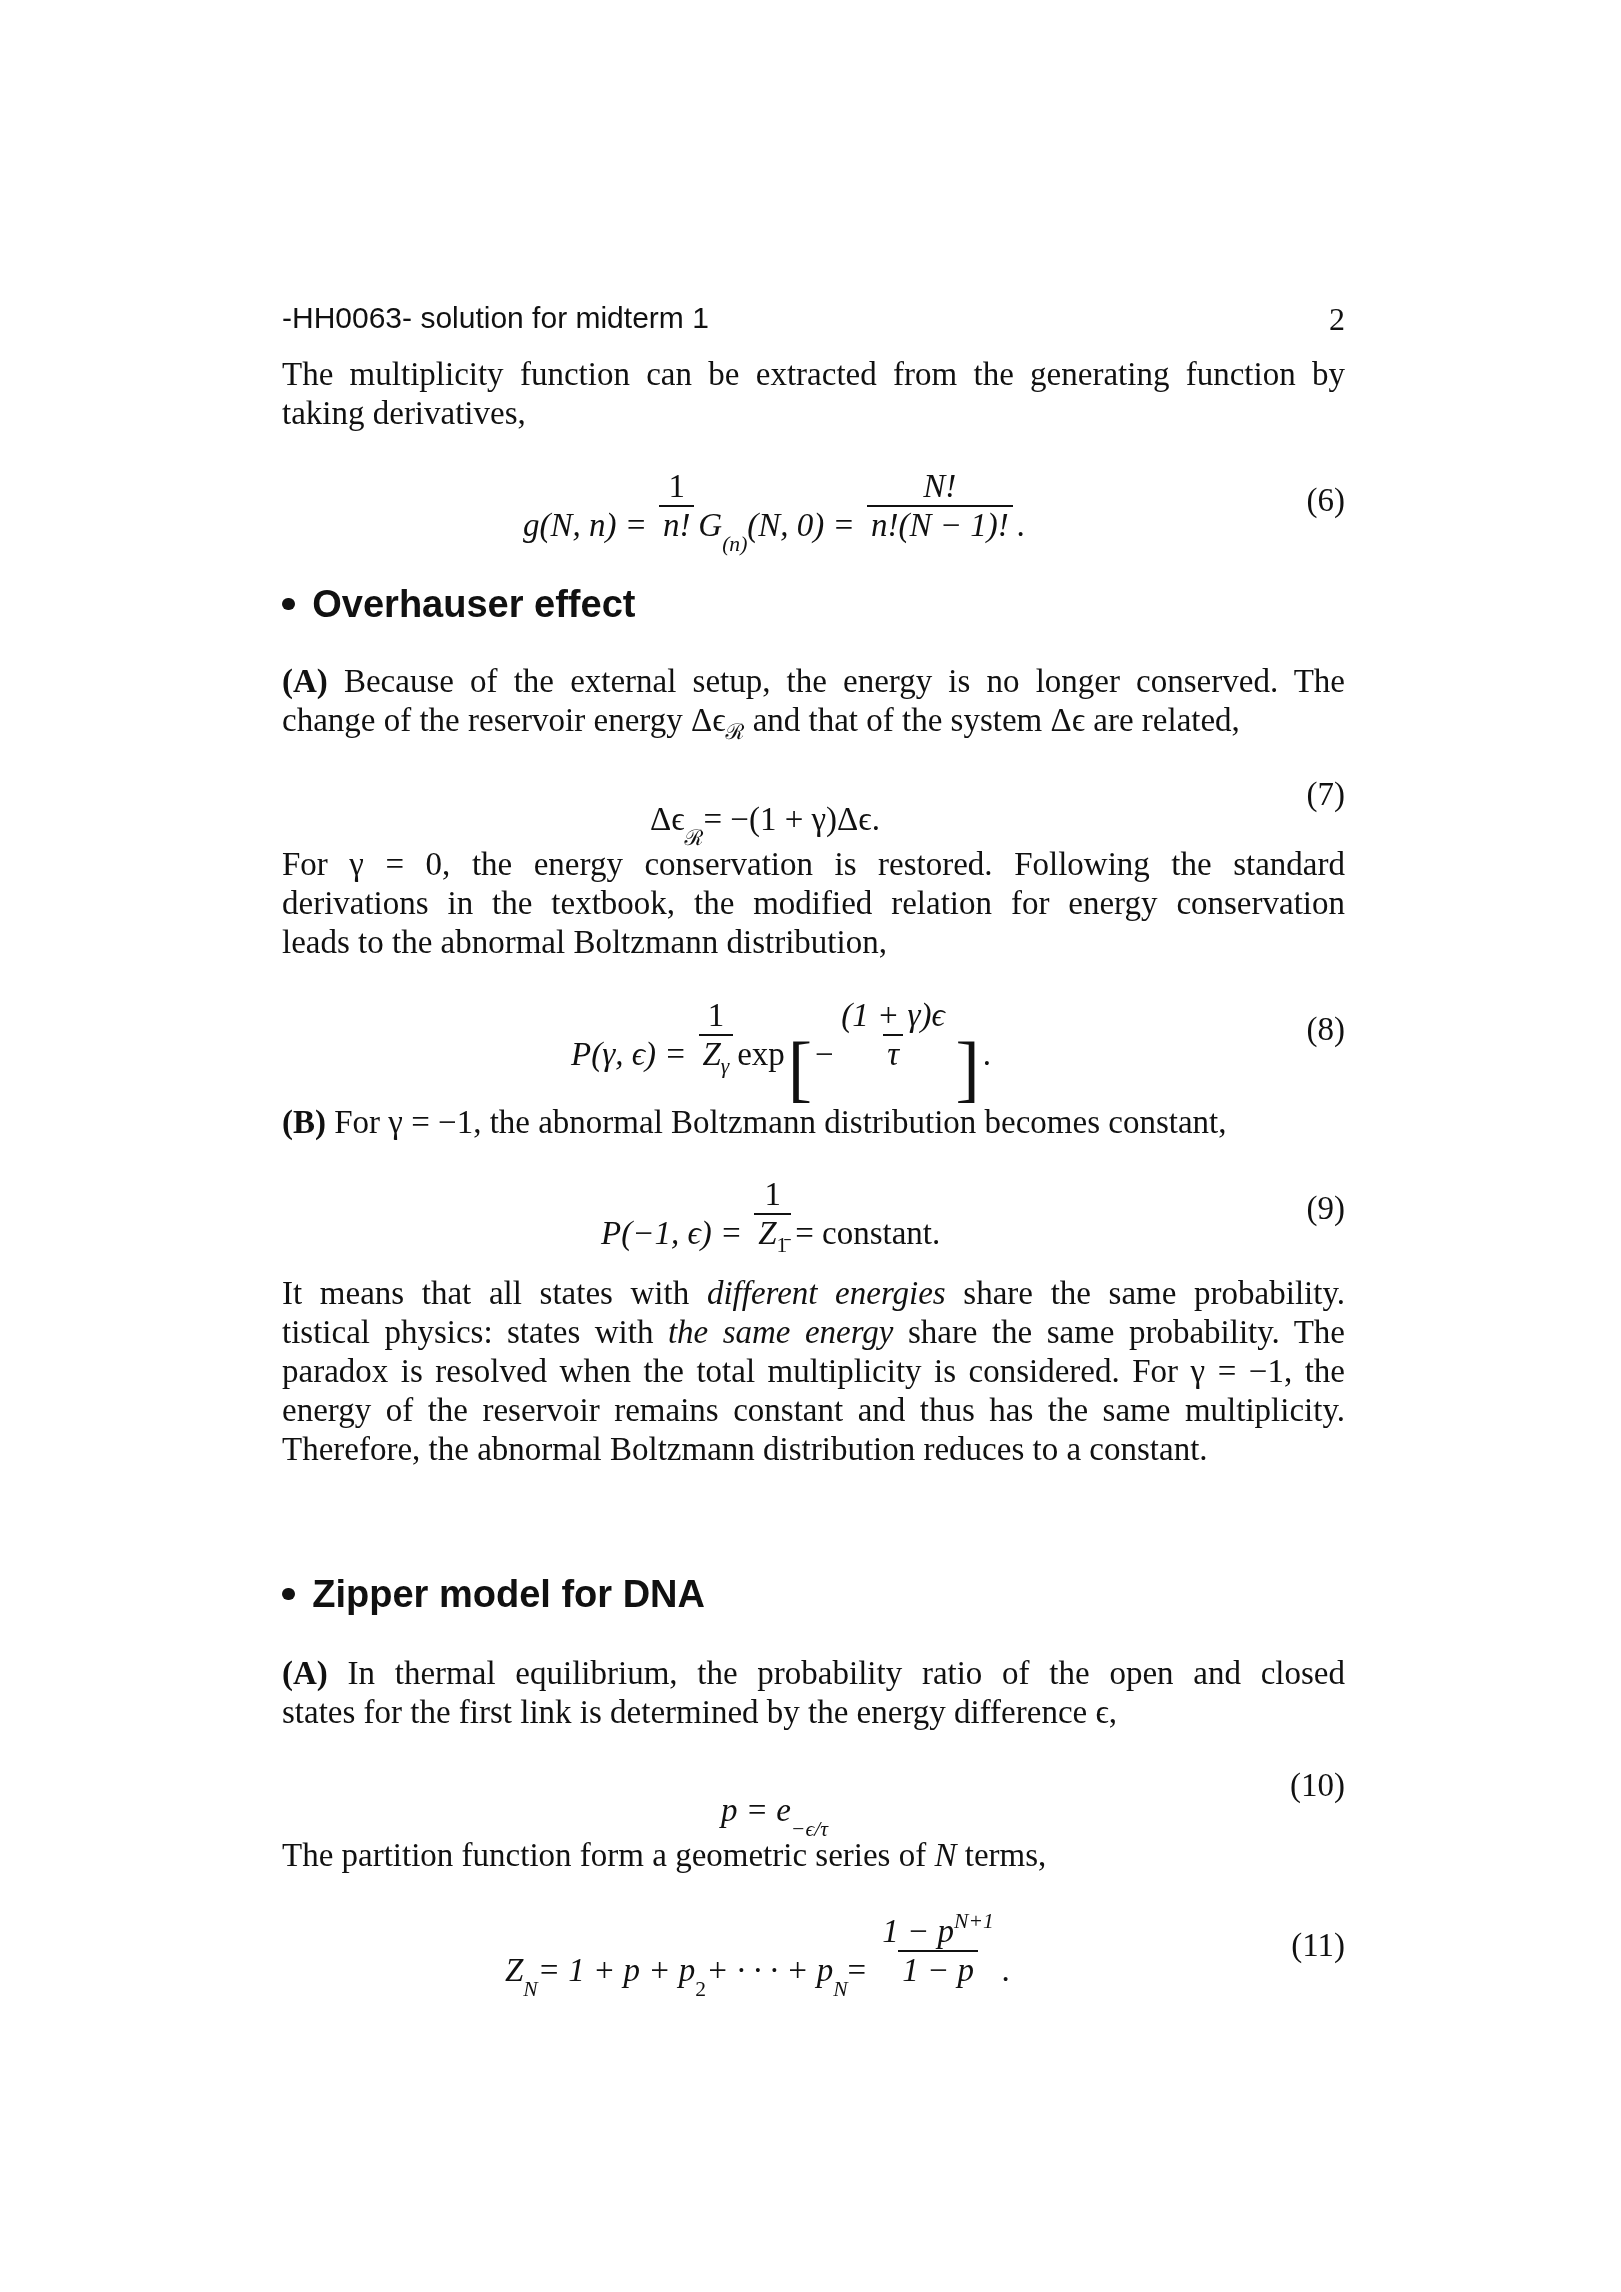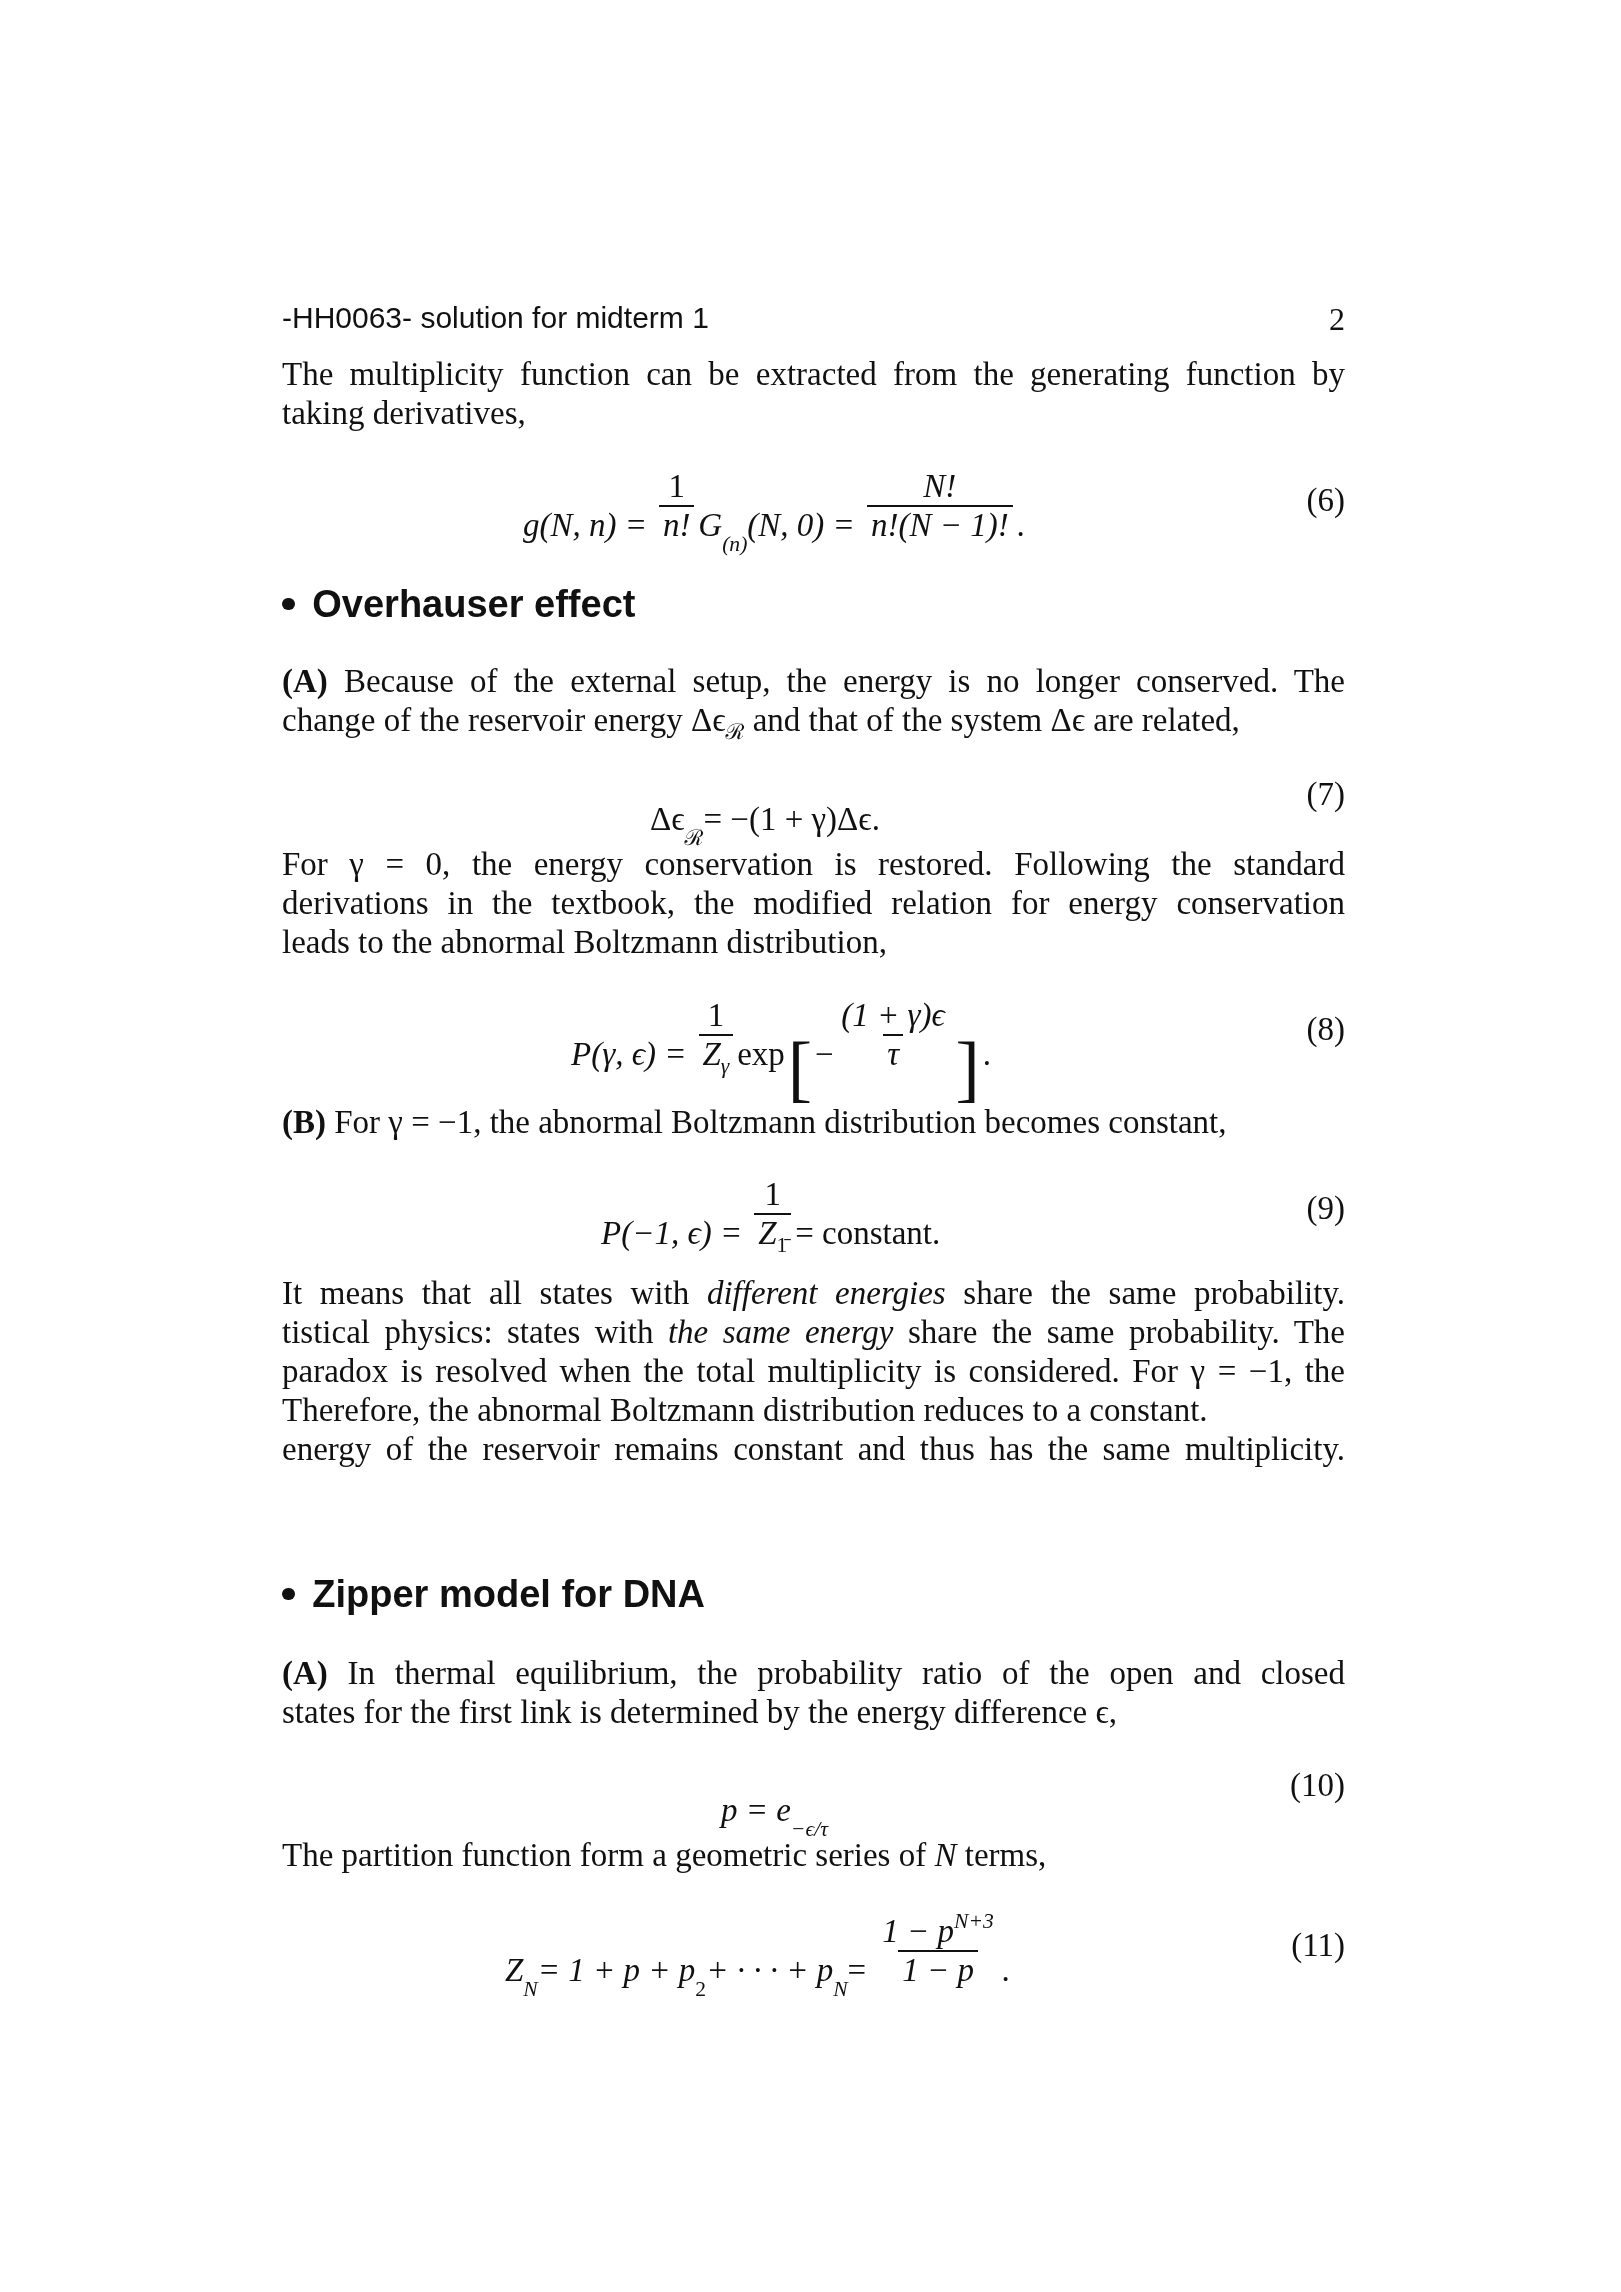--- a/index.html
+++ b/index.html
@@ -115,22 +115,22 @@
       </span>
       <span>= constant.</span>
     </div>
     <span class="num">(9)</span>
   </div>
 
   <div class="abs para" style="top:1274px;">
     <span class="line"><span>It means that all states with </span><i>different energies</i><span> share the same probability.</span></span>
     <span class="line"><span>tistical physics: states with </span><i>the same energy</i><span> share the same probability. The</span></span>
     <span class="line">paradox is resolved when the total multiplicity is considered. For γ = −1, the</span>
+    <span class="line">energy of the reservoir remains constant and thus has the same multiplicity.</span>
     <span class="line last">Therefore, the abnormal Boltzmann distribution reduces to a constant.</span>
-    <span class="line">energy of the reservoir remains constant and thus has the same multiplicity.</span>
   </div>
 
   <div class="abs para" style="top:1654px;">
     <span class="line"><span class="bold">(A)</span><span> In thermal equilibrium, the probability ratio of the open and closed</span></span>
     <span class="line last">states for the first link is determined by the energy difference ϵ,</span>
   </div>
 
   <div class="abs heading" style="top:1573px;">
     <span class="bullet"></span><span>Zipper model for DNA</span>
   </div>
@@ -147,21 +147,21 @@
     <span class="line last"><span>The partition function form a geometric series of </span><i>N</i><span> terms,</span></span>
   </div>
 
   <div class="abs eq" style="top:1901px;">
     <div class="body" style="left:223px;">
       <i>Z</i><sub><i>N</i></sub>
       <i> = 1 + p + p</i><sup>2</sup>
       <i> + · · · + p</i><sup><i>N</i></sup>
       <span> =</span>&nbsp;
       <span class="frac">
-        <span class="n"><i>1 − p</i><sup><i>N+3</i></sup></span>
+        <span class="n"><i>1 − p</i><sup><i>N+1</i></sup></span>
         <span class="d"><i>1 − p</i></span>
       </span>
       <span>.</span>
     </div>
     <span class="num">(11)</span>
   </div>
 
 </div>
 
 

